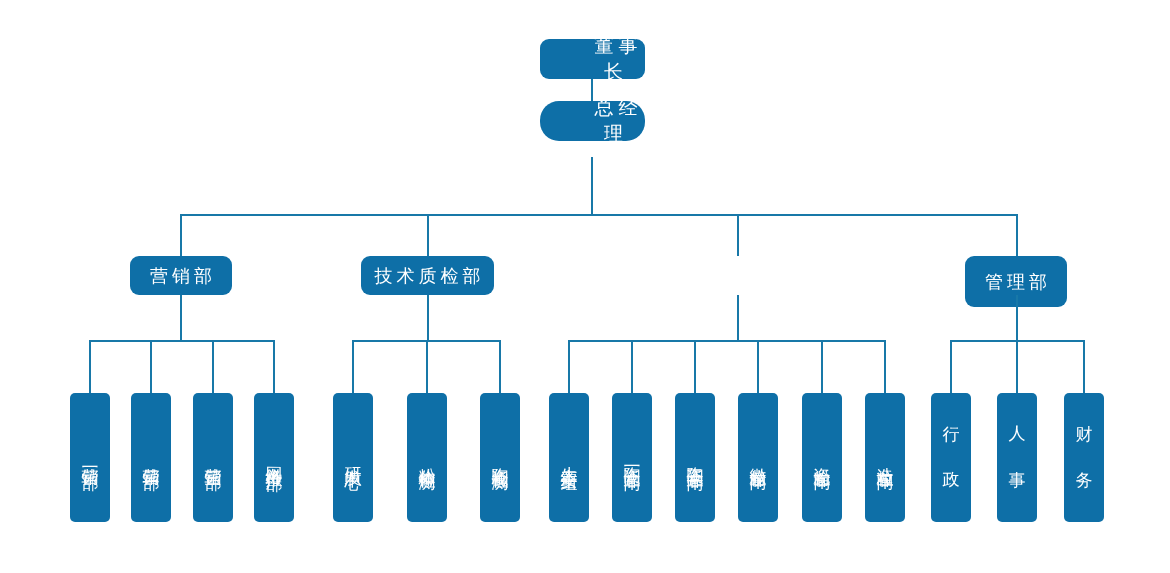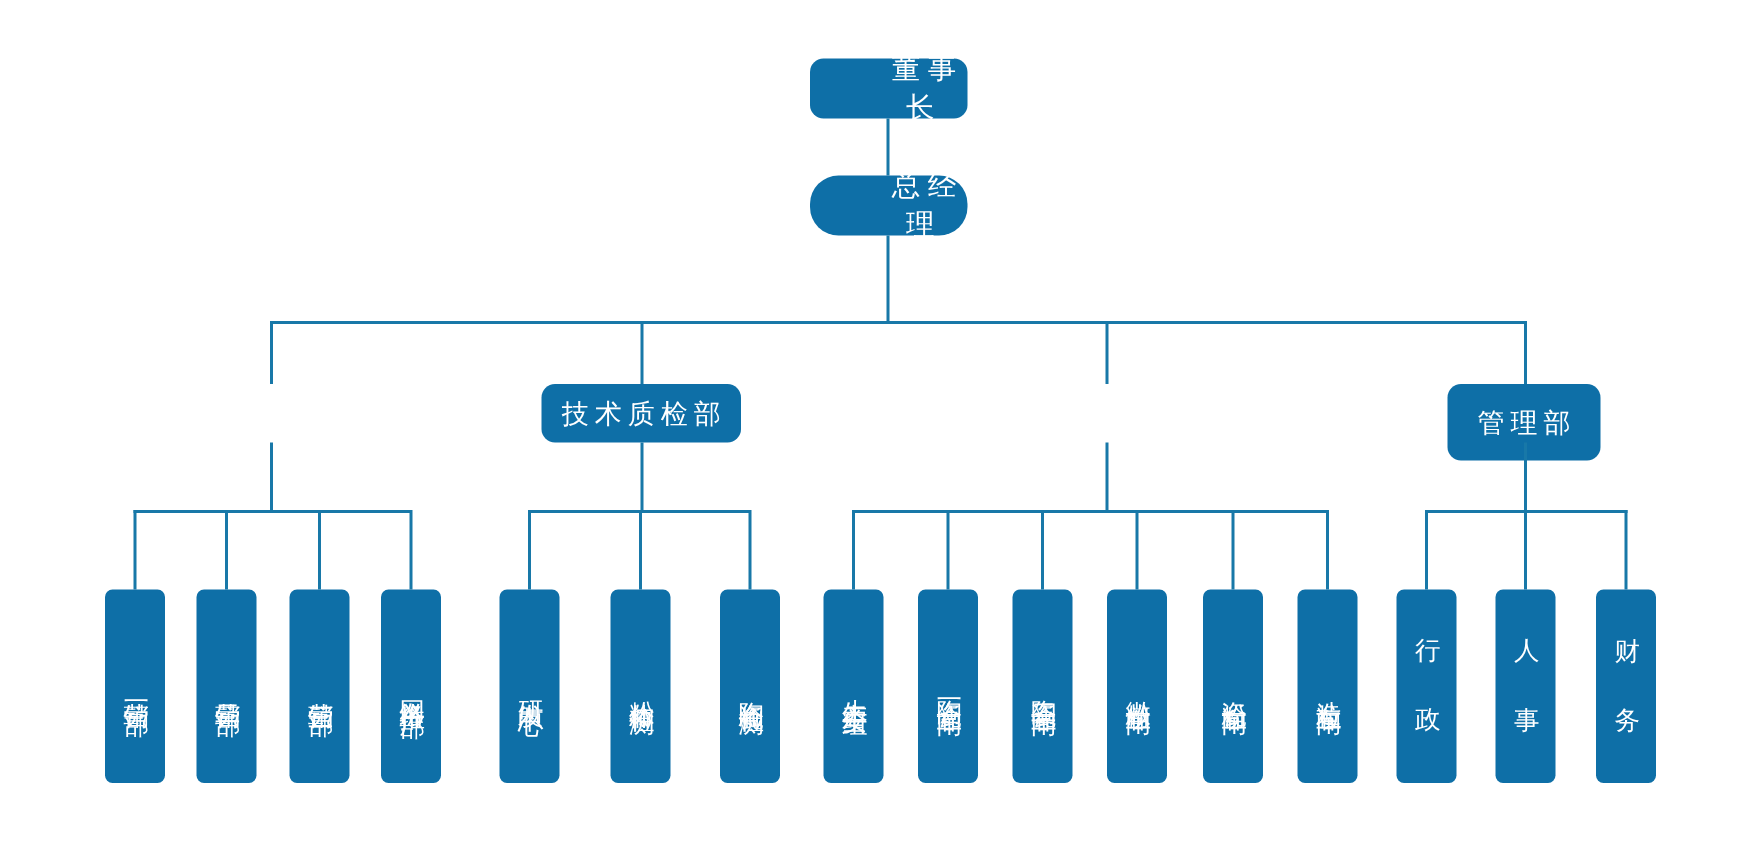--- a/index.html
+++ b/index.html
@@ -60,31 +60,32 @@
 </style>
 </head>
 <body>
 
 <div id="chart-root">
 
   <div class="node top" style="left:540px;top:39px;width:105px;height:40px;">董事长</div>
 
   <div class="line v" style="left:591px;top:79px;height:38px;"></div>
 
-  <div class="node top" style="left:540px;top:117px;width:105px;height:40px;border-radius:19px;">总经理</div>
+  <div class="node top" style="left:540px;top:101px;width:105px;height:40px;border-radius:19px;">总经理</div>
 
   <div class="line v" style="left:591px;top:157px;height:58px;"></div>
 
   <div class="line h" style="left:180px;top:214px;width:838px;"></div>
 
   <div class="line v" style="left:180px;top:214px;height:42px;"></div>
   <div class="line v" style="left:427px;top:214px;height:42px;"></div>
   <div class="line v" style="left:737px;top:214px;height:42px;"></div>
   <div class="line v" style="left:1016px;top:214px;height:42px;"></div>
 
+  <div class="node dept" style="left:130px;top:256px;width:102px;height:39px;">营销部</div>
   <div class="node dept" style="left:361px;top:256px;width:133px;height:39px;">技术质检部</div>
   <div class="node dept" style="left:965px;top:256px;width:102px;height:51px;">管理部</div>
 
   <div class="line v" style="left:180px;top:295px;height:45px;"></div>
   <div class="line v" style="left:427px;top:295px;height:45px;"></div>
   <div class="line v" style="left:737px;top:295px;height:45px;"></div>
   <div class="line v" style="left:1016px;top:295px;height:45px;"></div>
 
   <div class="line h" style="left:89px;top:340px;width:185px;"></div>
   <div class="line v" style="left:89px;top:340px;height:53px;"></div>

